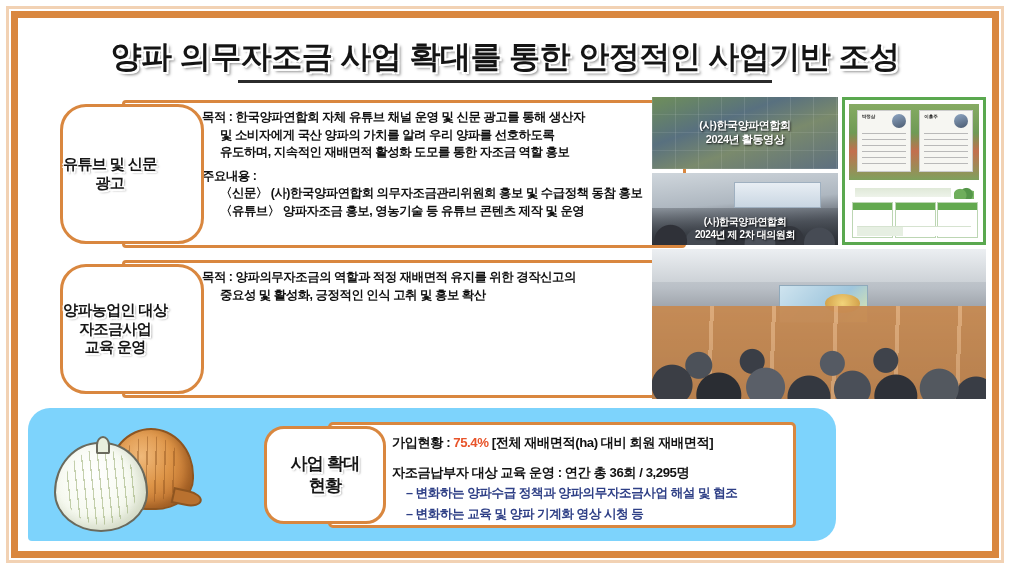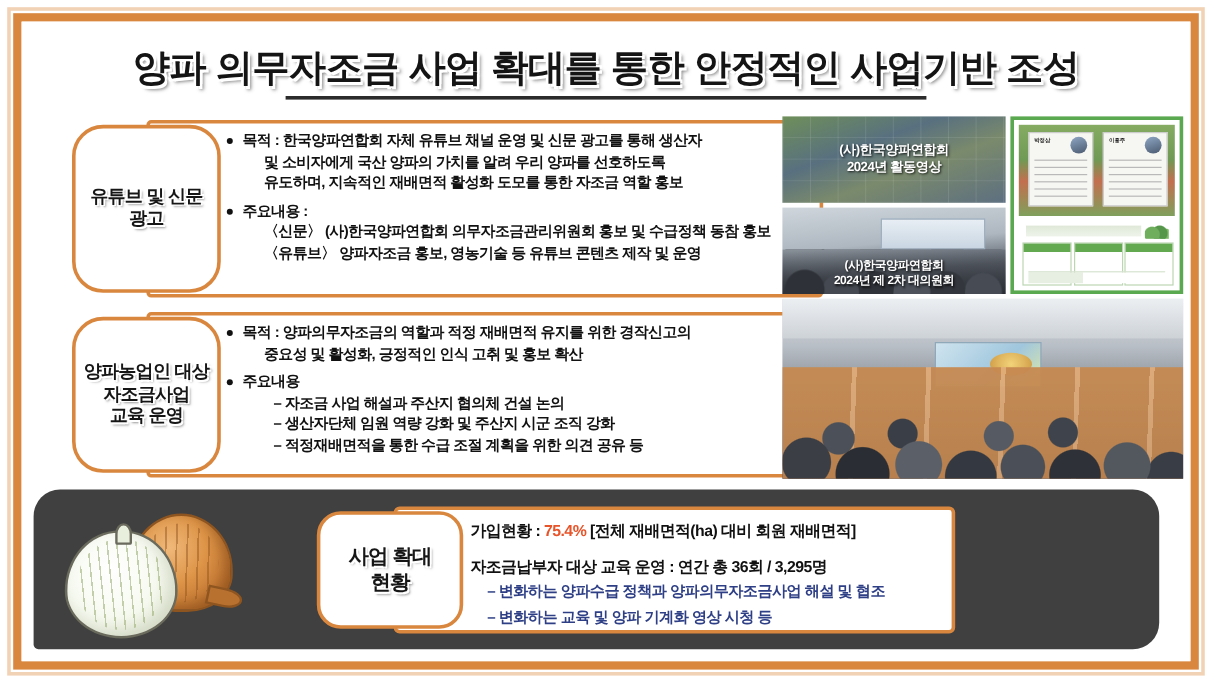--- a/index.html
+++ b/index.html
@@ -73,26 +73,26 @@
 
   .body-box{
     position:absolute;left:62px;top:0;right:0;height:100%;
     border:3px solid #d9873f;
     border-radius:4px;
     background:#ffffff;
     box-sizing:border-box;
     padding:6px 6px 6px 62px;
   }
   .label-pill{
-    position:absolute;left:0;top:4px;width:124px;height:calc(100% - 8px);
+    position:absolute;left:0;top:4px;width:144px;height:calc(100% - 8px);
     border:3px solid #d9873f;
     border-radius:26px;
     background:#ffffff;
     box-sizing:border-box;
-    display:flex;align-items:center;justify-content:center;
+    display:flex;align-items:center;
     text-align:center;
     z-index:3;
   }
   .label-pill span{
     display:block;
     font-size:15px;font-weight:bold;line-height:1.25;
     color:#161616;letter-spacing:-0.6px;
     text-shadow:1.5px 1.5px 0 #ffffff,-1.5px 1.5px 0 #ffffff,
                 1.5px -1.5px 0 #ffffff,-1.5px -1.5px 0 #ffffff,
                 2px 2px 2px rgba(120,120,120,.8);
@@ -253,22 +253,22 @@
       radial-gradient(circle at 86% 89%,#53585f 19px,transparent 20px),
       radial-gradient(circle at 97% 98%,#393d45 20px,transparent 21px),
       radial-gradient(circle at 14% 66%,#4c5159 13px,transparent 14px),
       radial-gradient(circle at 30% 62%,#3a3e46 12px,transparent 13px),
       radial-gradient(circle at 54% 64%,#555a63 12px,transparent 13px),
       radial-gradient(circle at 70% 61%,#3f434b 12px,transparent 13px);
   }
 
   
   .bottom-panel{
-    position:absolute;left:28px;top:408px;width:938px;height:133px;
-    background:#404040;
+    position:absolute;left:28px;top:408px;width:808px;height:133px;
+    background:#7dd3fc;
     border-radius:22px 22px 22px 4px;
   }
   .onion{
     position:absolute;left:20px;top:18px;width:150px;height:104px;
   }
   .onion .bulb-b{
     position:absolute;left:60px;top:2px;width:82px;height:78px;
     border-radius:52% 52% 46% 46% / 60% 60% 40% 40%;
     background:radial-gradient(ellipse at 38% 34%,#f0b97a 0%,#dd9447 42%,#b96d2c 82%,#9c5a22 100%);
     border:2px solid #8e5520;
@@ -365,26 +365,20 @@
         </span>
       </div>
     </div>
 
     <div class="row r2">
       <div class="body-box">
         <ul class="blist">
           <li>
             <span>목적 : 양파의무자조금의 역할과 적정 재배면적 유지를 위한 경작신고의</span>
             <span class="sub-indent">중요성 및 활성화, 긍정적인 인식 고취 및 홍보 확산</span>
-          </li>
-          <li>
-            <span>주요내용</span>
-            <span class="sub-indent2">– 자조금 사업 해설과 주산지 협의체 건설 논의</span>
-            <span class="sub-indent2">– 생산자단체 임원 역량 강화 및 주산지 시군 조직 강화</span>
-            <span class="sub-indent2">– 적정재배면적을 통한 수급 조절 계획을 위한 의견 공유 등</span>
           </li>
         </ul>
       </div>
       <div class="label-pill">
         <span>
           <em style="font-style:normal;display:block">양파농업인 대상</em>
           <em style="font-style:normal;display:block">자조금사업</em>
           <em style="font-style:normal;display:block">교육 운영</em>
         </span>
       </div>

